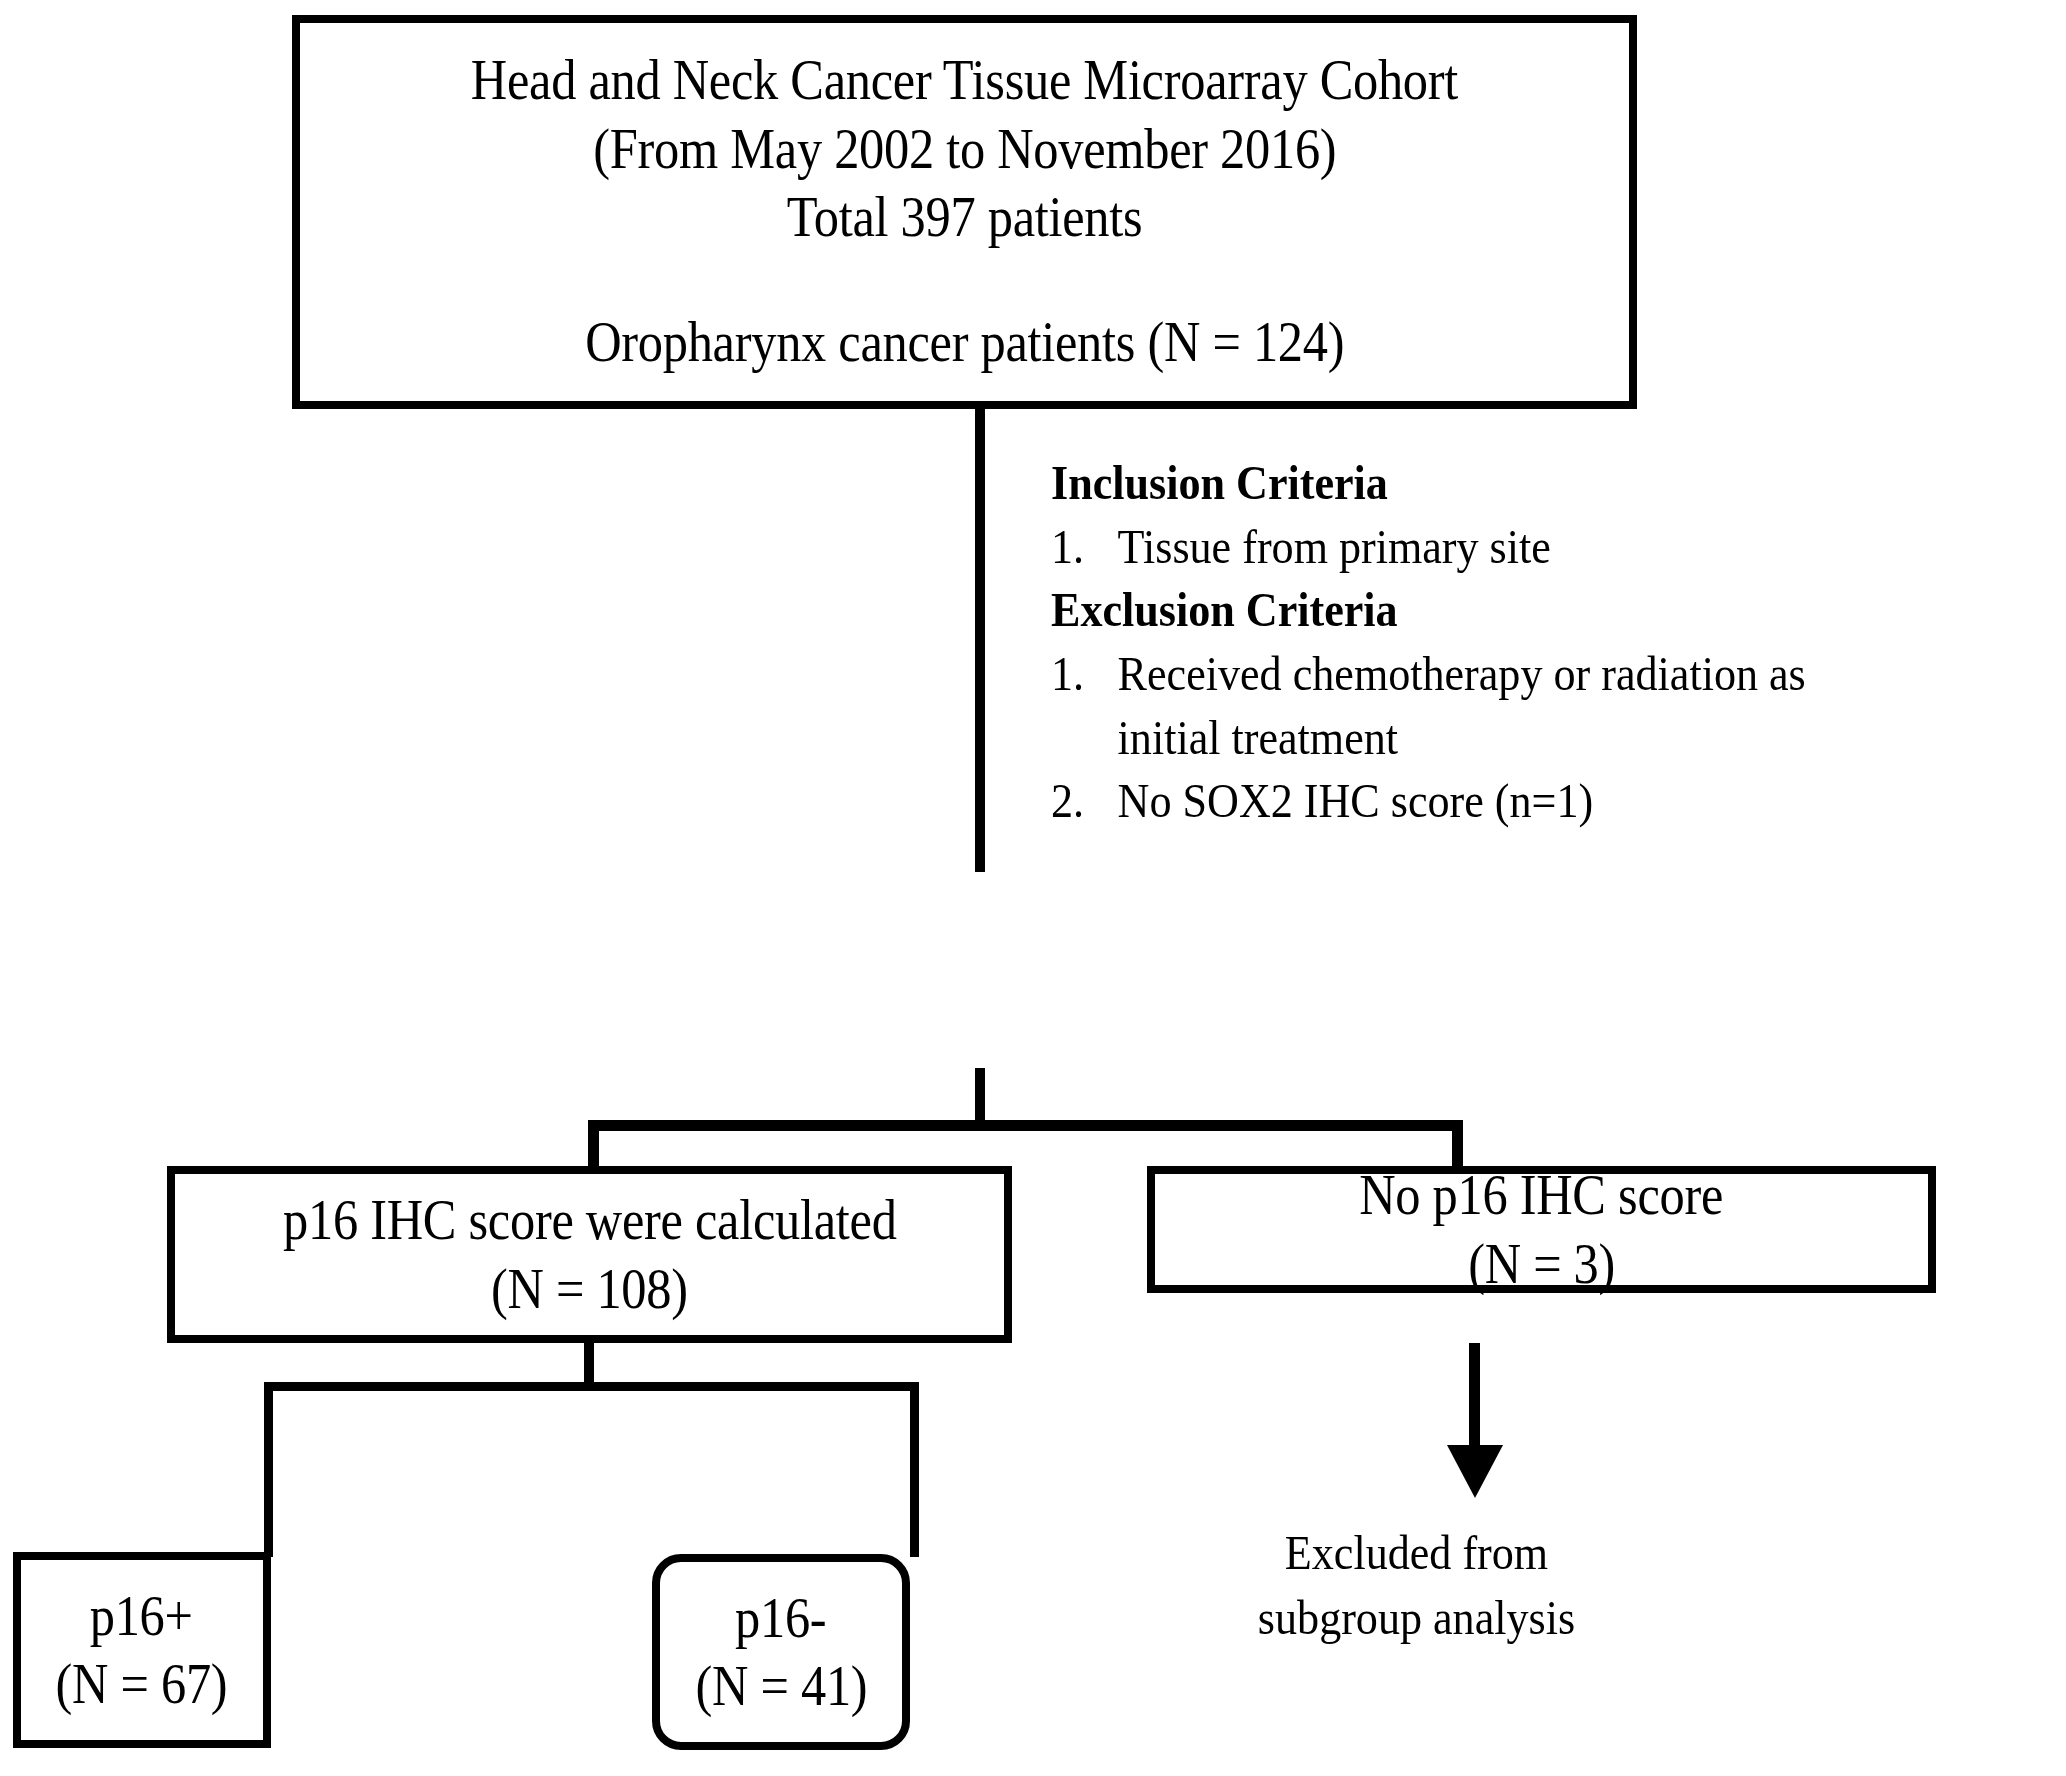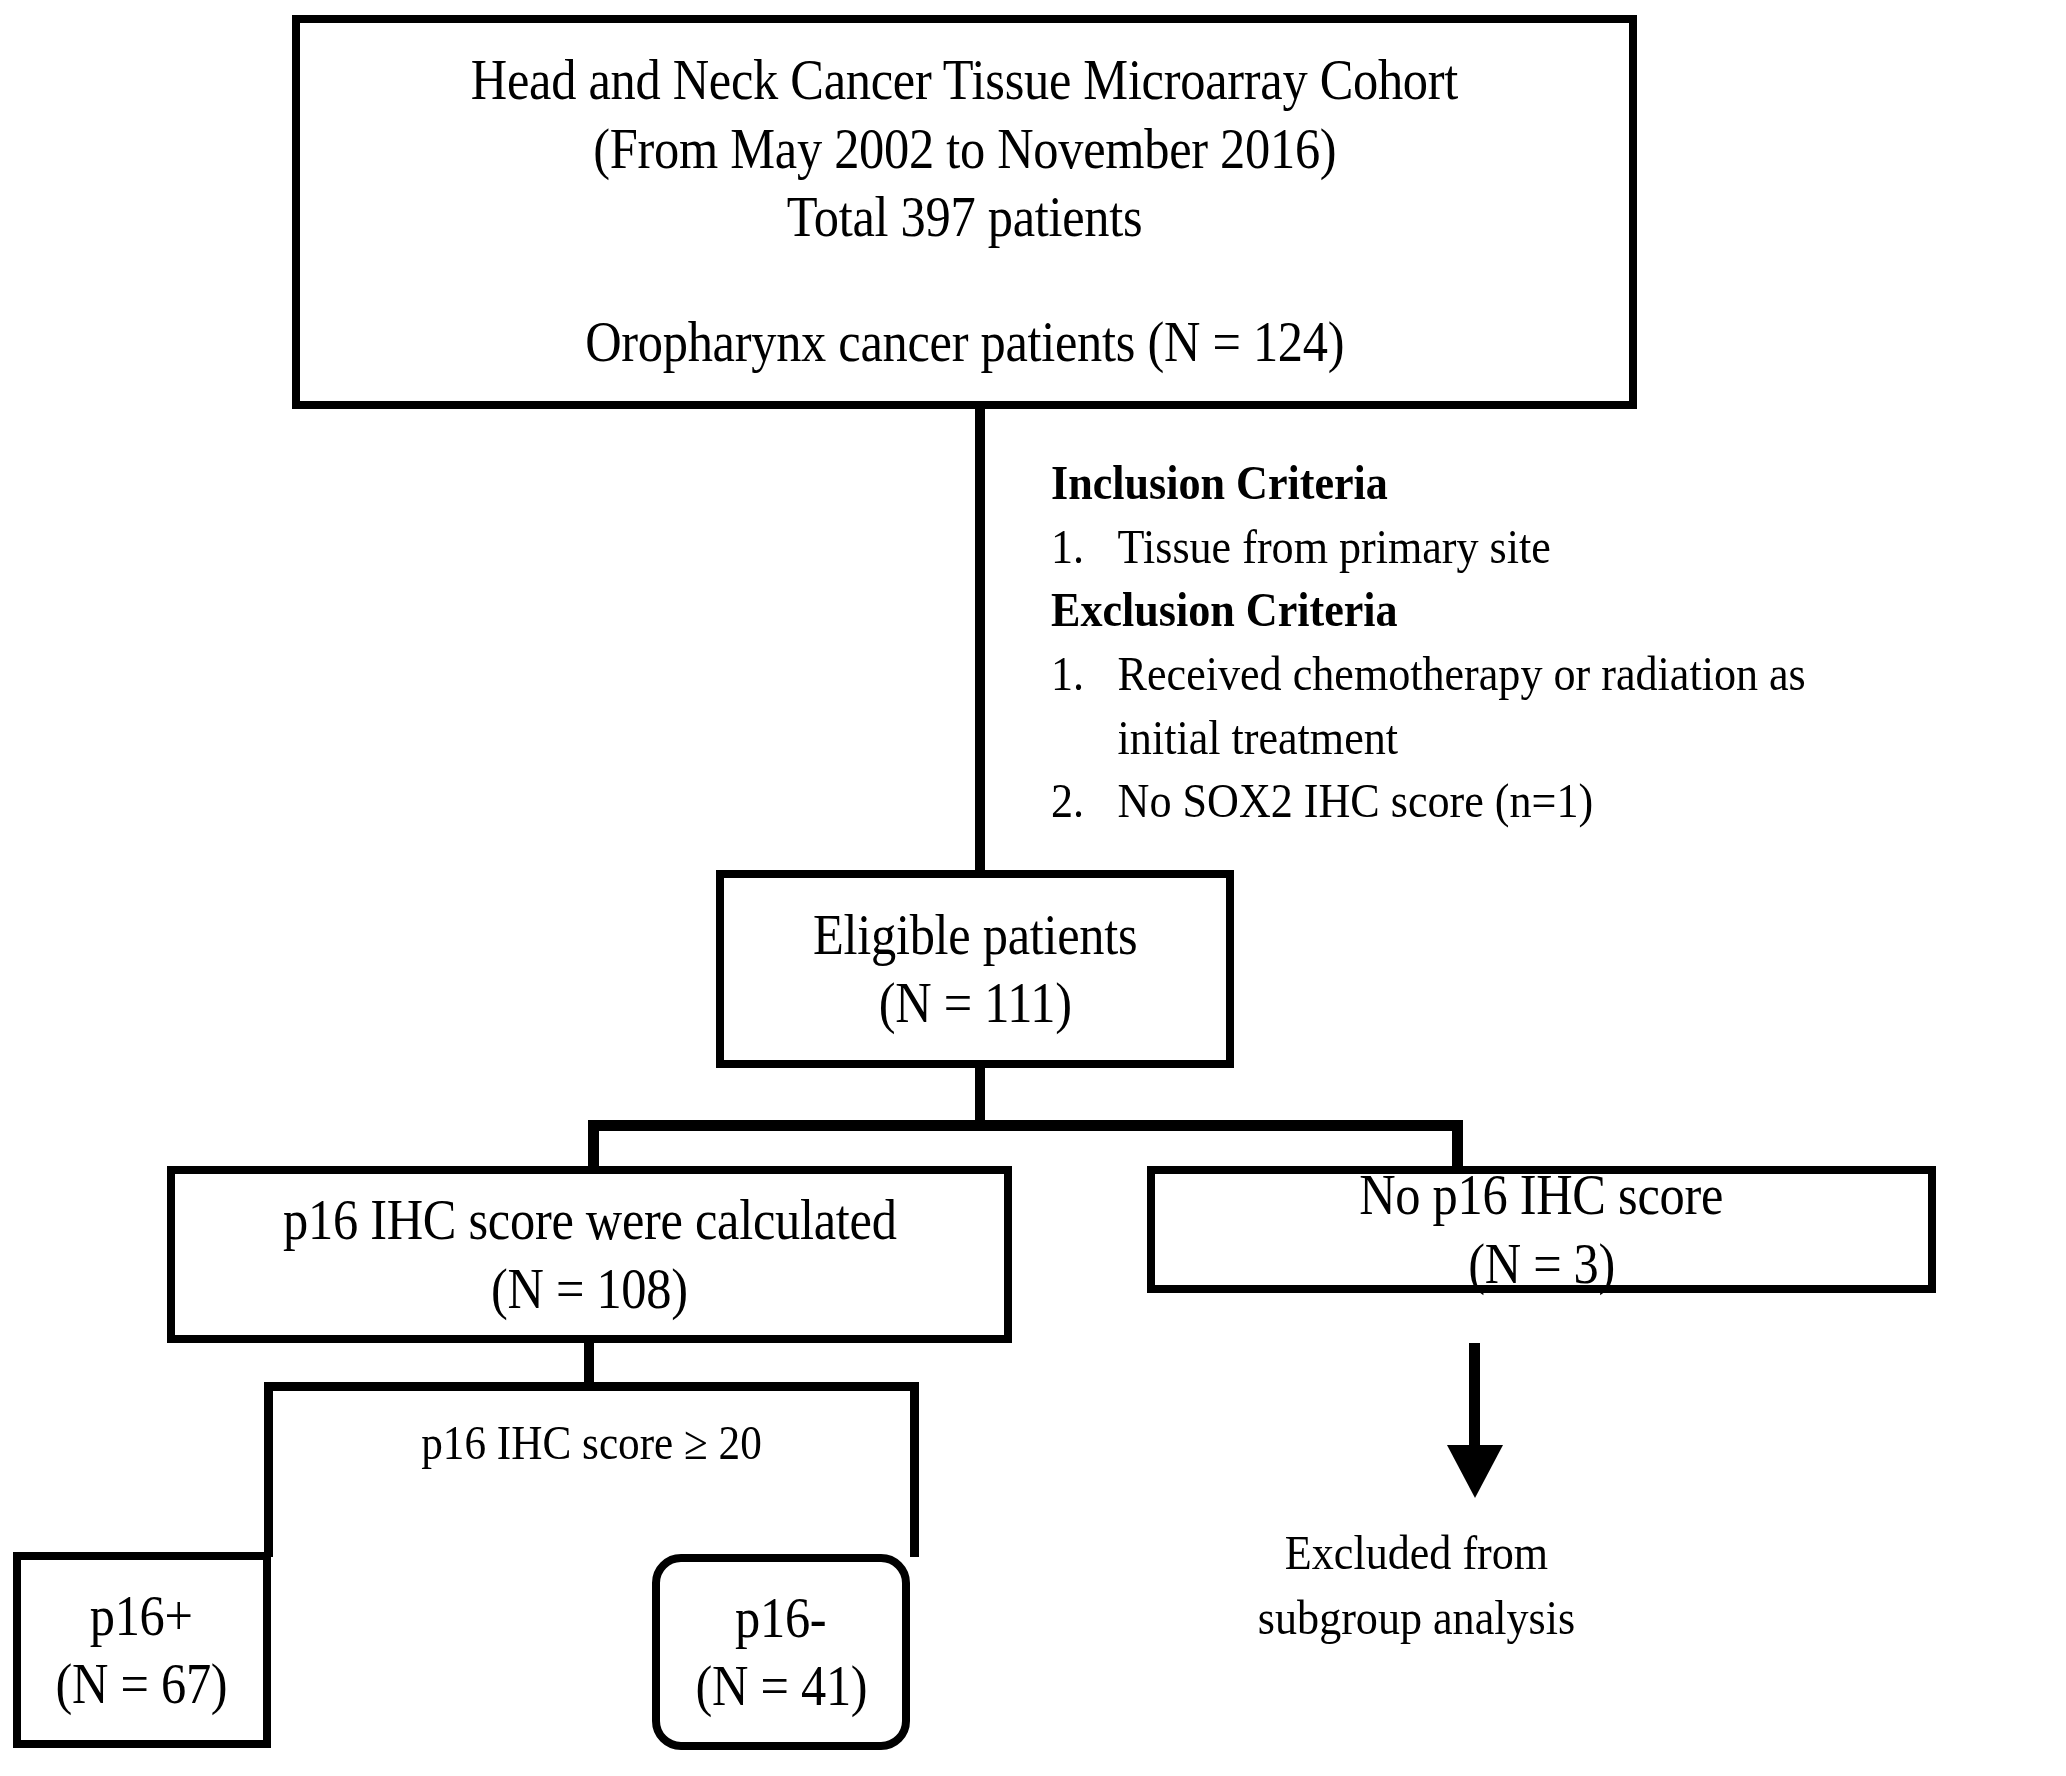--- a/index.html
+++ b/index.html
@@ -134,45 +134,38 @@
       <span class="num">1.</span><span>Received chemotherapy or radiation as</span>
     </span>
     <span class="itm">
       <span class="cont">initial treatment</span>
     </span>
     <span class="itm">
       <span class="num">2.</span><span>No SOX2 IHC score (n=1)</span>
     </span>
   </div>
 
-  <div class="box" style="left:716px; top:870px; width:518px; height:198px;">
-    <span class="ln">Eligible patients</span>
-    <span class="ln">(N = 111)</span>
-  </div>
 
   <div class="vline" style="left:975px; top:1068px; width:10px; height:57px;"></div>
   <div class="hline" style="left:588px; top:1120px; width:875px; height:10.7px;"></div>
   <div class="vline" style="left:588px; top:1120px; width:10.7px; height:49px;"></div>
   <div class="vline" style="left:1452px; top:1120px; width:10.7px; height:49px;"></div>
 
   <div class="box" style="left:167px; top:1166px; width:845px; height:177px;">
     <span class="ln">p16 IHC score were calculated</span>
     <span class="ln">(N = 108)</span>
   </div>
 
   <div class="box" style="left:1147px; top:1166px; width:789px; height:127px;">
     <span class="ln">No p16 IHC score</span>
     <span class="ln">(N = 3)</span>
   </div>
 
   <div class="vline" style="left:584px; top:1342px; width:10px; height:44px;"></div>
   <div class="bracket" style="left:264px; top:1382px; width:655px; height:175px;"></div>
-  <div class="bracket-label" style="left:264px; top:1414px; width:655px;">
-    <span class="ln">p16 IHC score ≥ 20</span>
-  </div>
 
   <div class="box" style="left:12.6px; top:1552px; width:258px; height:196px;">
     <span class="ln">p16+</span>
     <span class="ln">(N = 67)</span>
   </div>
 
   <div class="box" style="left:652px; top:1554px; width:258px; height:196px;border-radius:29px;">
     <span class="ln">p16-</span>
     <span class="ln">(N = 41)</span>
   </div>

